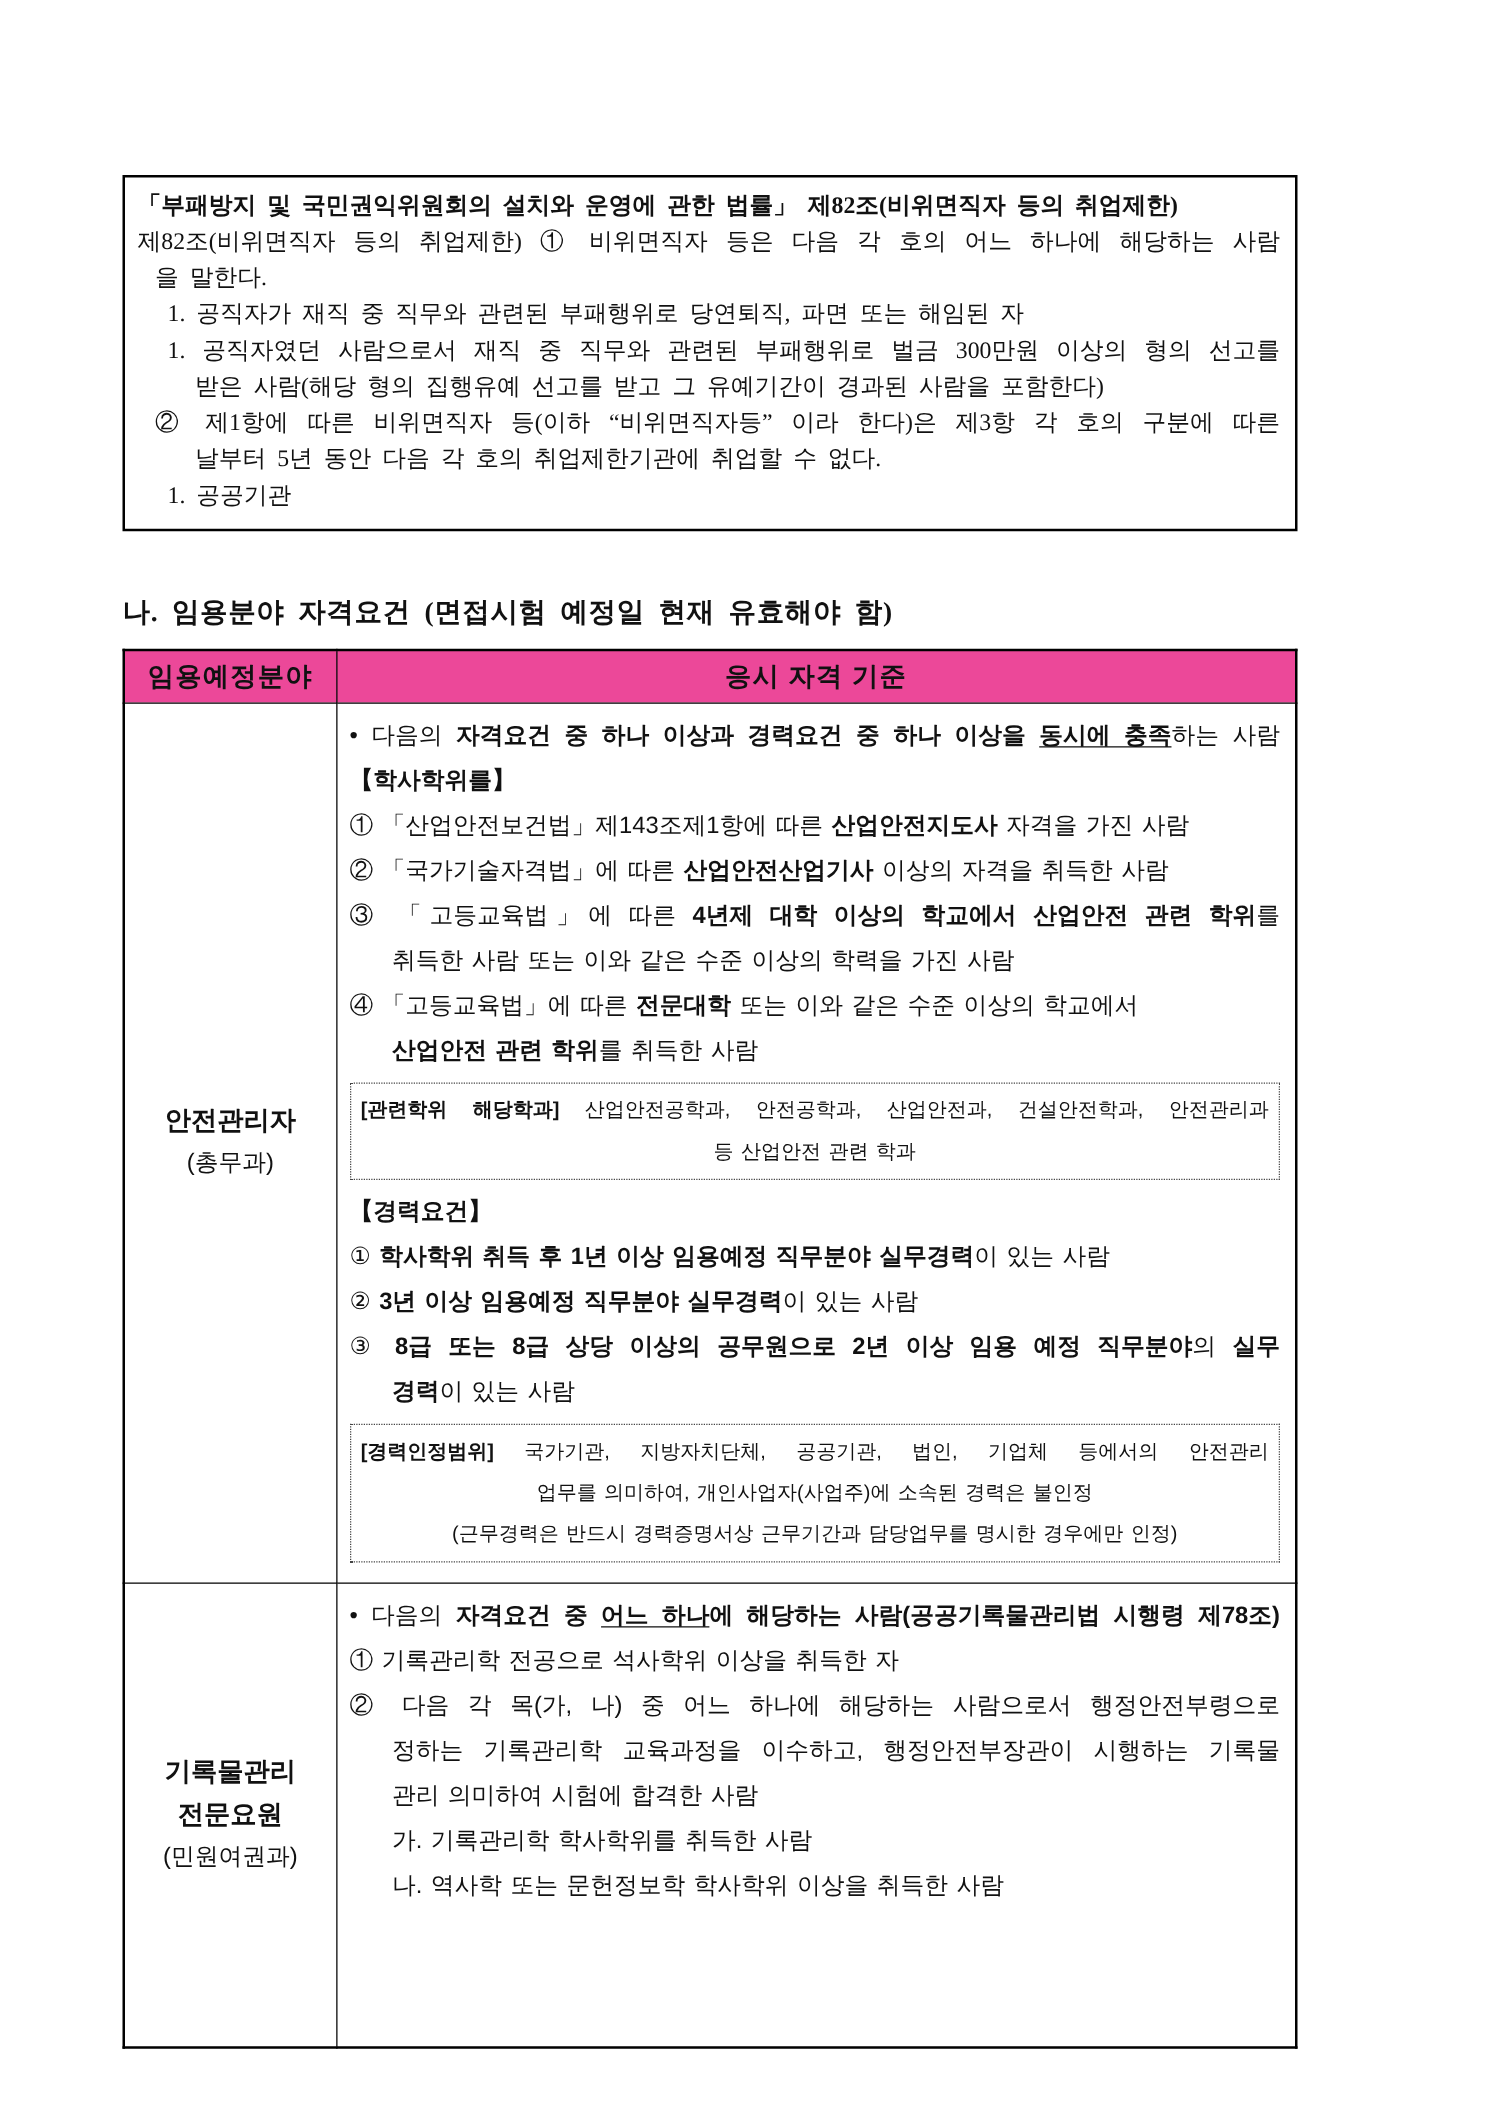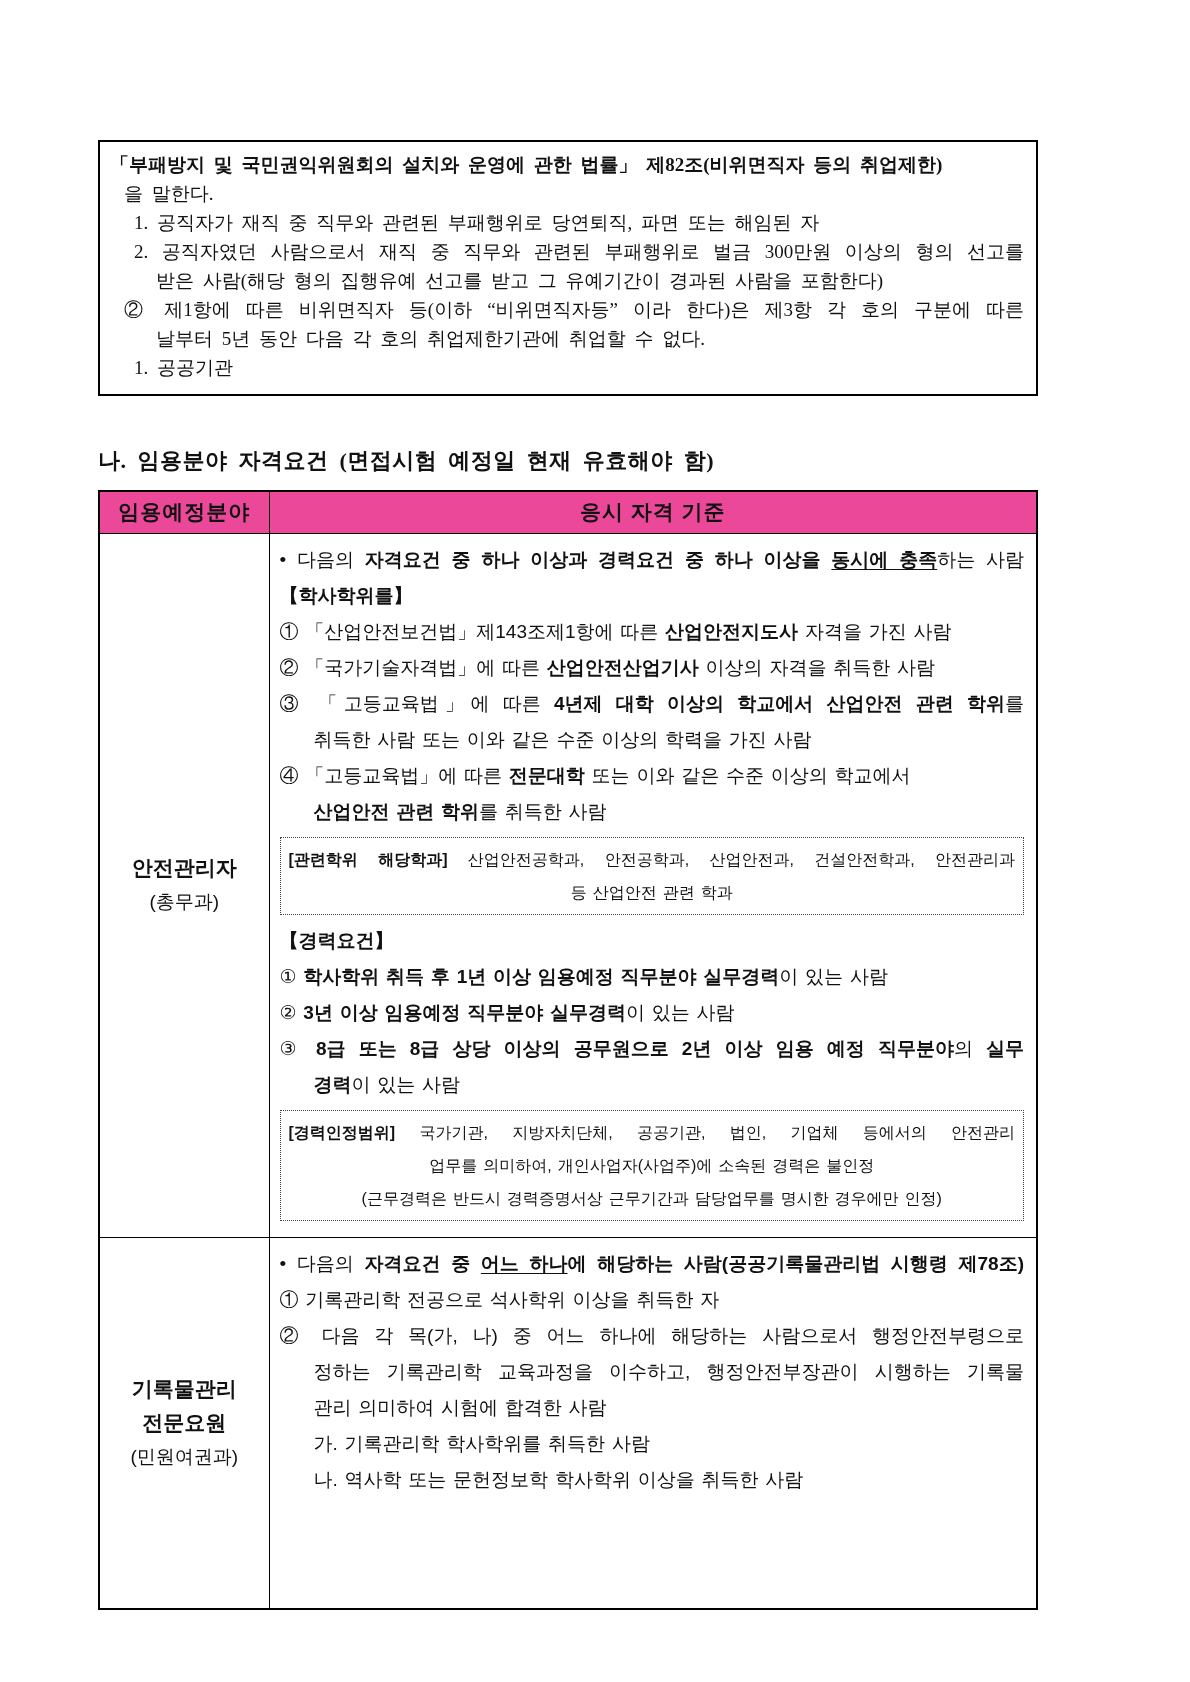--- a/index.html
+++ b/index.html
@@ -98,23 +98,24 @@
   .row1 { height: 670px; }
   .row2 { height: 372px; }
 </style>
 </head>
 <body>
 
 <div class="page">
 
   <div class="law-box">
       <div class="line"><span class="b">「부패방지 및 국민권익위원회의 설치와 운영에 관한 법률」 제82조(비위면직자 등의 취업제한)</span></div>
+      <div class="line jst"><span>제82조(비위면직자 등의 취업제한) ① 비위면직자 등은 다음 각 호의 어느 하나에 해당하는 사람</span></div>
       <div class="line ind1"><span>을 말한다.</span></div>
       <div class="line ind2"><span>1. 공직자가 재직 중 직무와 관련된 부패행위로 당연퇴직, 파면 또는 해임된 자</span></div>
-      <div class="line ind2 jst"><span>2. 공직자였던 사람으로서 재직 중 직무와 관련된 부패행위로 벌금 300만원 이상의 형의 선고를</span></div>
+      <div class="line ind2 jst"><span>1. 공직자였던 사람으로서 재직 중 직무와 관련된 부패행위로 벌금 300만원 이상의 형의 선고를</span></div>
       <div class="line ind3"><span>받은 사람(해당 형의 집행유예 선고를 받고 그 유예기간이 경과된 사람을 포함한다)</span></div>
       <div class="line ind1 jst"><span>② 제1항에 따른 비위면직자 등(이하 “비위면직자등” 이라 한다)은 제3항 각 호의 구분에 따른</span></div>
       <div class="line ind3"><span>날부터 5년 동안 다음 각 호의 취업제한기관에 취업할 수 없다.</span></div>
       <div class="line ind2"><span>1. 공공기관</span></div>
     </div>
 
   <h2 class="section-heading">나. 임용분야 자격요건 (면접시험 예정일 현재 유효해야 함)</h2>
 
   <table class="req-table">
     <colgroup>

